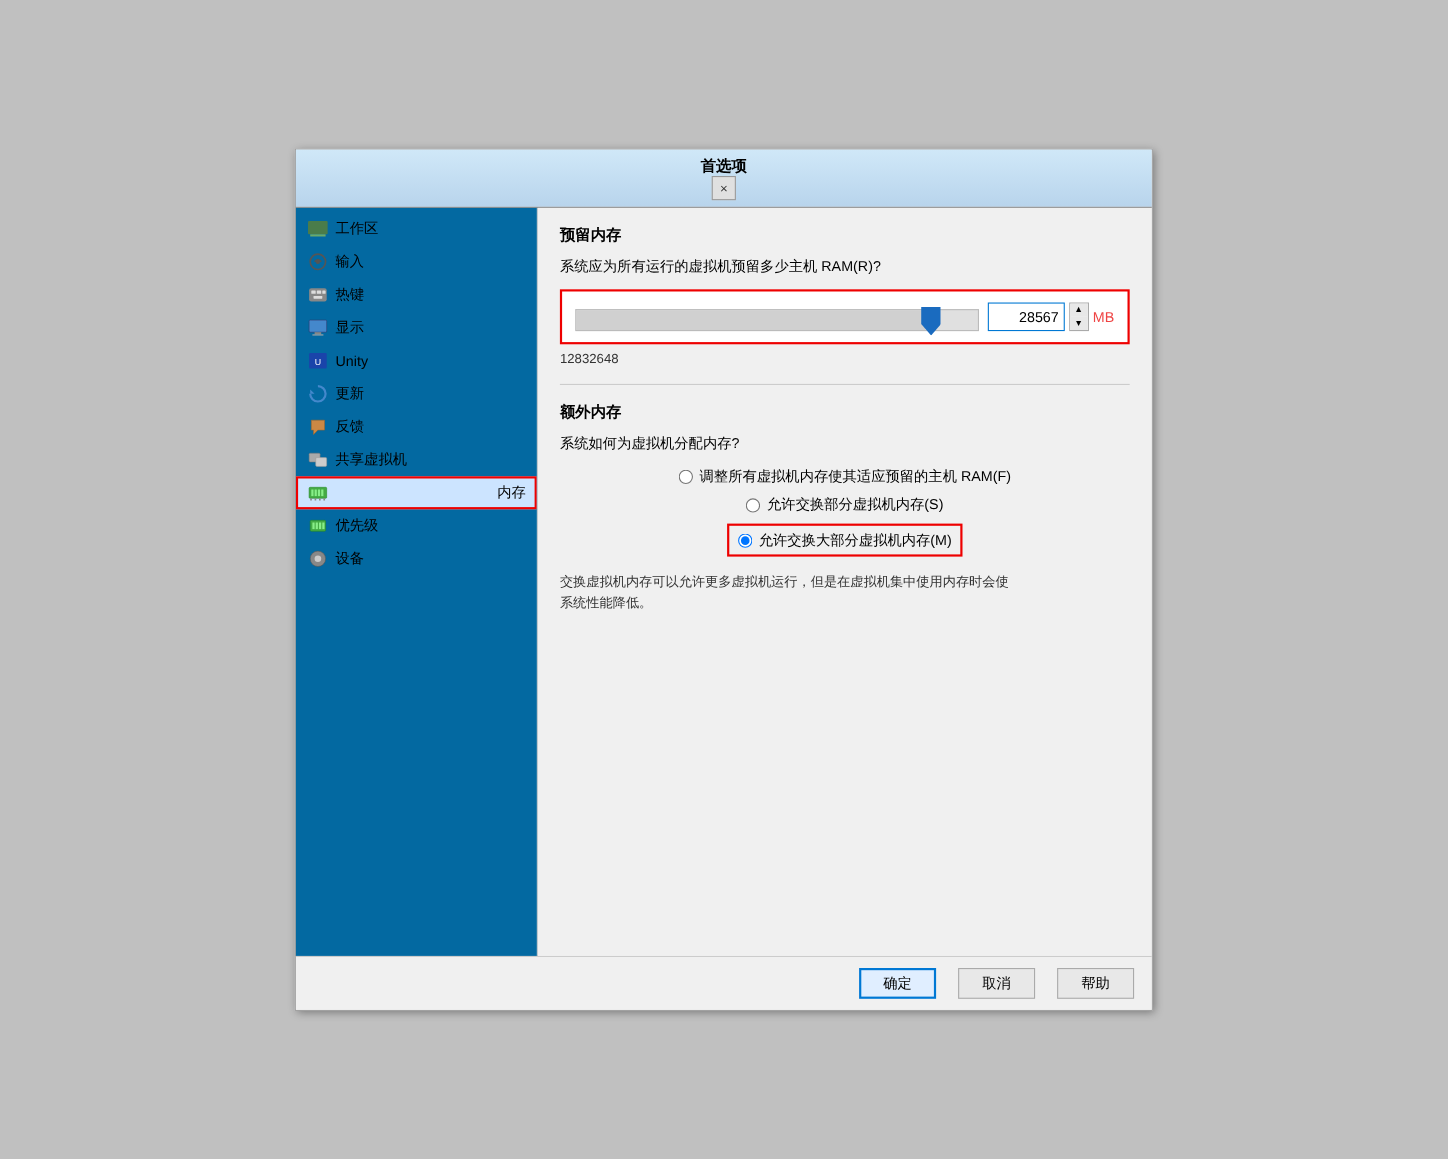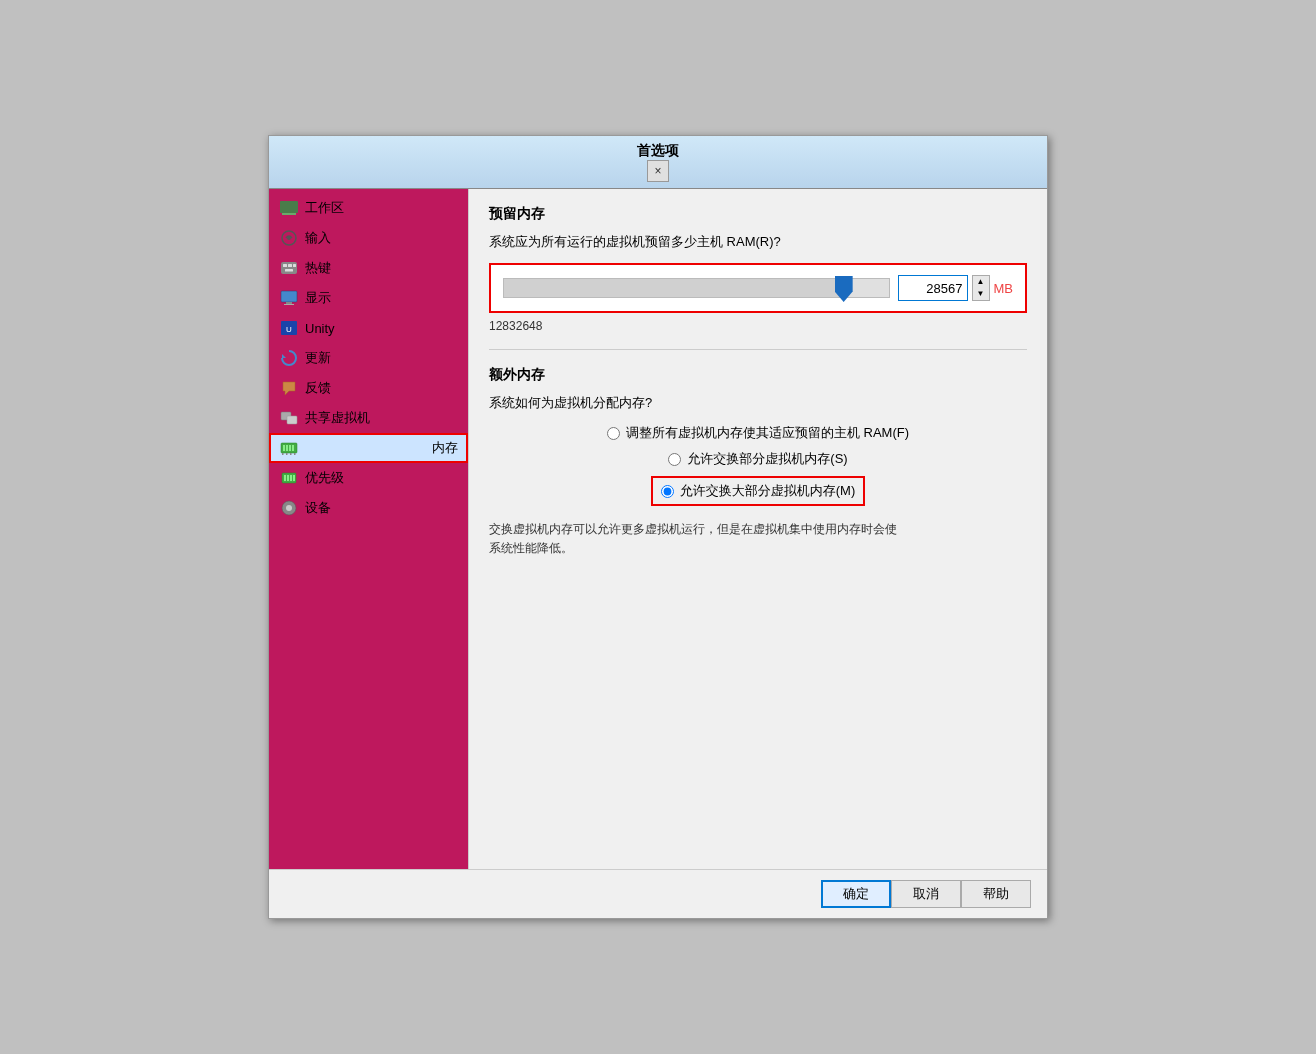--- a/index.html
+++ b/index.html
@@ -41,22 +41,22 @@
       align-items: center;
       justify-content: center;
       font-size: 12px;
       color: #333;
     }
     .dialog-body {
       display: flex;
       height: 680px;
     }
     .sidebar {
-      width: 200px;
-      background: #be185d;
+      width: 220px;
+      background: #0369a1;
       border-right: 1px solid #ccc;
       padding: 4px 0;
       overflow-y: auto;
     }
     .sidebar-item {
       display: flex;
       align-items: center;
       padding: 5px 10px;
       cursor: pointer;
       color: #000;
@@ -98,21 +98,21 @@
       margin-bottom: 12px;
     }
     .slider-container {
       border: 2px solid #e00;
       background: #fff;
       padding: 10px 12px;
       margin-bottom: 6px;
     }
     .slider-row {
       display: flex;
-      align-items: center;
+      align-items: flex-end;
       gap: 8px;
     }
     .slider-track {
       flex: 1;
       height: 20px;
       background: #e0e0e0;
       border: 1px solid #bbb;
       position: relative;
       border-radius: 0;
     }
@@ -209,21 +209,21 @@
       color: #333;
       margin-top: 14px;
       line-height: 1.6;
     }
     .footer {
       background: #f0f0f0;
       border-top: 1px solid #ccc;
       padding: 10px 16px;
       display: flex;
       justify-content: flex-end;
-      gap: 0;
+      gap: 20px;
     }
     .footer-btn {
       min-width: 70px;
       height: 28px;
       padding: 0 14px;
       font-size: 13px;
       cursor: pointer;
       background: #e8e8e8;
       border: 1px solid #aaa;
       color: #000;

